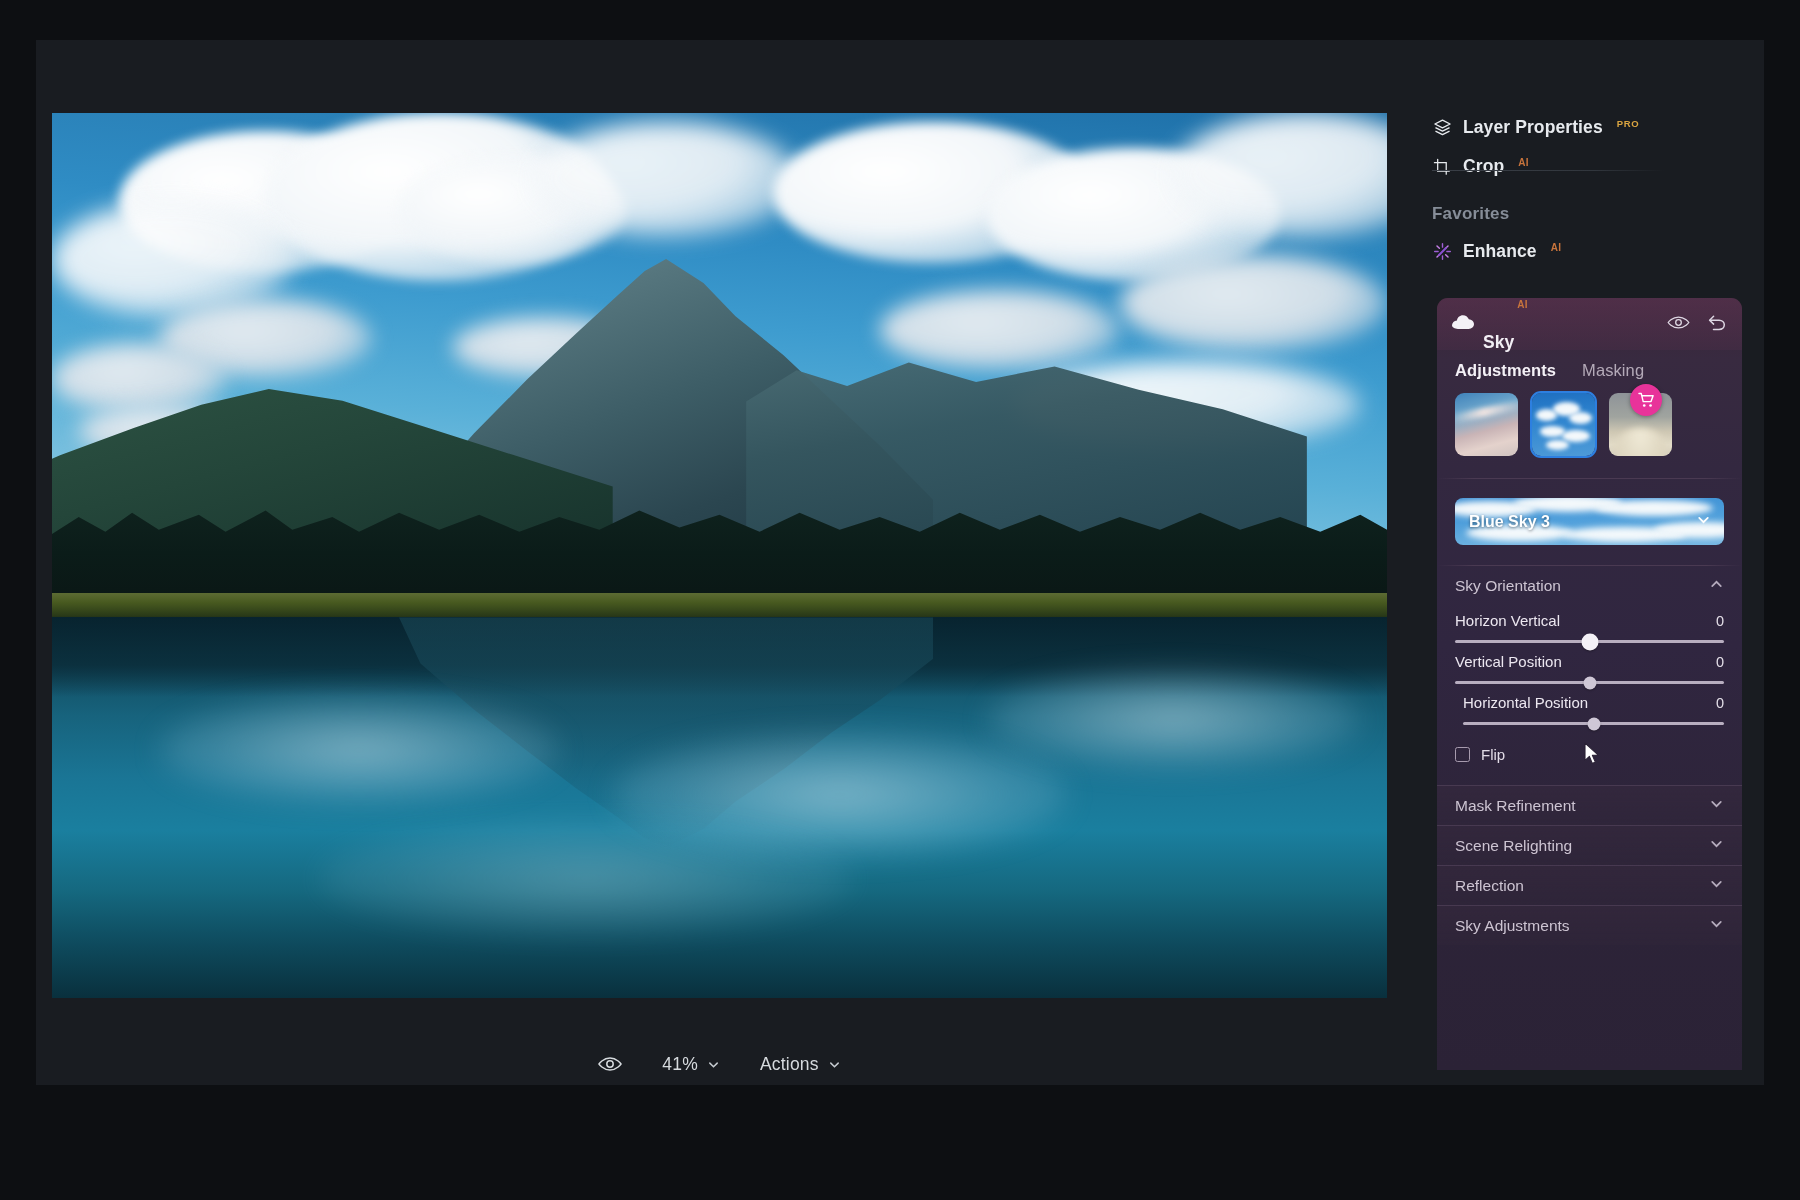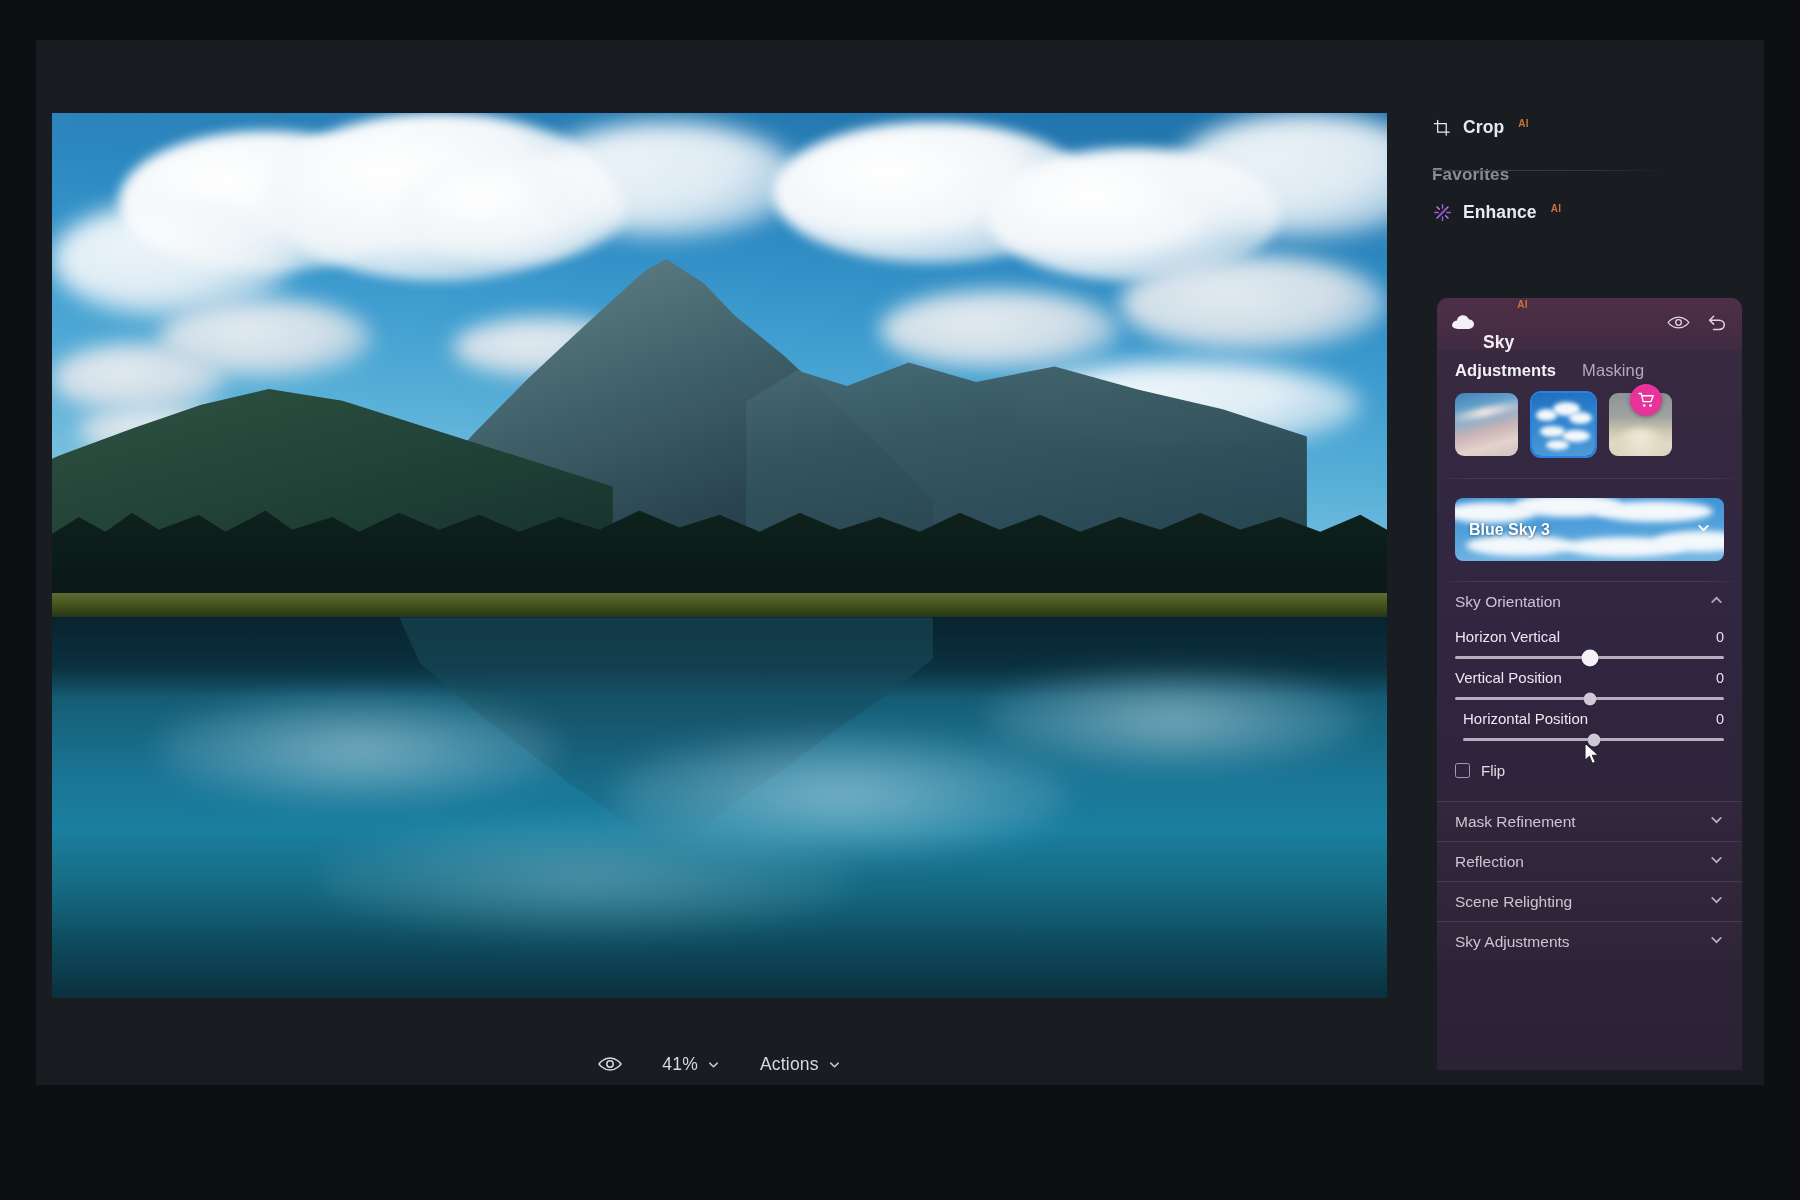--- a/index.html
+++ b/index.html
@@ -198,21 +198,21 @@
     background:#e8339a; display:flex; align-items:center; justify-content:center;
     cursor:pointer; box-shadow:0 1px 4px rgba(0,0,0,.35);
   }
 
   .panel-sep {
     height:1px; margin:22px 0 0 0;
     background: linear-gradient(90deg, rgba(70,56,76,0) 0%, #4a3a52 12%, #4a3a52 88%, rgba(70,56,76,0) 100%);
   }
 
   .preset-box {
-    margin:19px 18px 0 18px; height:63px; border-radius:8px;
+    margin:19px 18px 0 18px; height:47px; border-radius:8px;
     position:relative; overflow:hidden; cursor:pointer;
     background: linear-gradient(178deg,#3b8fd4 0%, #4f9fdb 45%, #76b8e3 100%);
     display:flex; align-items:center; padding:0 14px;
   }
   .preset-box .pc { position:absolute; border-radius:50%; background:#f3f8fb; filter:blur(3px); }
   .preset-name {
     position:relative; color:#ffffff; font-size:16px; font-weight:700;
     text-shadow:0 1px 3px rgba(0,0,0,.45); z-index:2;
   }
   .preset-chev { position:absolute; right:13px; z-index:2; }
@@ -314,20 +314,31 @@
       <span>
         <svg class="chev" viewBox="0 0 14 14" fill="none" stroke="#c5cad0" stroke-width="1.6" stroke-linecap="round">
           <path d="M3 5.5 L7 9.5 L11 5.5"></path>
         </svg>
       </span>
     </div>
   </div>
 
   <div class="side-list">
 
+    <div class="side-row">
+      <span class="ico">
+        <svg width="19" height="19" viewBox="0 0 20 20" fill="none" stroke="#e7eaee" stroke-width="1.4" stroke-linejoin="round">
+          <path d="M10 2.2 L18 6.3 L10 10.4 L2 6.3 Z"></path>
+          <path d="M2.6 10.2 L10 13.9 L17.4 10.2"></path>
+          <path d="M2.6 13.8 L10 17.5 L17.4 13.8"></path>
+        </svg>
+      </span>
+      <span>Layer Properties</span>
+      <span class="badge-pro">PRO</span>
+    </div>
 
     <div class="side-row">
       <span class="ico">
         <svg width="18" height="18" viewBox="0 0 20 20" fill="none" stroke="#e7eaee" stroke-width="1.4" stroke-linecap="round">
           <path d="M5.2 1.5 V14.6 H18"></path>
           <path d="M1.6 5.2 H14.7 V18"></path>
         </svg>
       </span>
       <span>Crop</span>
       <span class="badge-ai">AI</span>
@@ -475,29 +486,29 @@
 
     <div class="sec-head collapsed-row">
       <span class="t">Mask Refinement</span>
       <span>
         <svg width="15" height="15" viewBox="0 0 14 14" fill="none" stroke="#b5abbd" stroke-width="1.6" stroke-linecap="round">
             <path d="M3 5.5 L7 9.5 L11 5.5"></path>
           </svg>
       </span>
     </div>
     <div class="sec-head collapsed-row">
-      <span class="t">Reflection</span>
+      <span class="t">Scene Relighting</span>
       <span>
         <svg width="15" height="15" viewBox="0 0 14 14" fill="none" stroke="#b5abbd" stroke-width="1.6" stroke-linecap="round">
             <path d="M3 5.5 L7 9.5 L11 5.5"></path>
           </svg>
       </span>
     </div>
     <div class="sec-head collapsed-row">
-      <span class="t">Scene Relighting</span>
+      <span class="t">Reflection</span>
       <span>
         <svg width="15" height="15" viewBox="0 0 14 14" fill="none" stroke="#b5abbd" stroke-width="1.6" stroke-linecap="round">
             <path d="M3 5.5 L7 9.5 L11 5.5"></path>
           </svg>
       </span>
     </div>
     <div class="sec-head collapsed-row">
       <span class="t">Sky Adjustments</span>
       <span>
         <svg width="15" height="15" viewBox="0 0 14 14" fill="none" stroke="#b5abbd" stroke-width="1.6" stroke-linecap="round">

